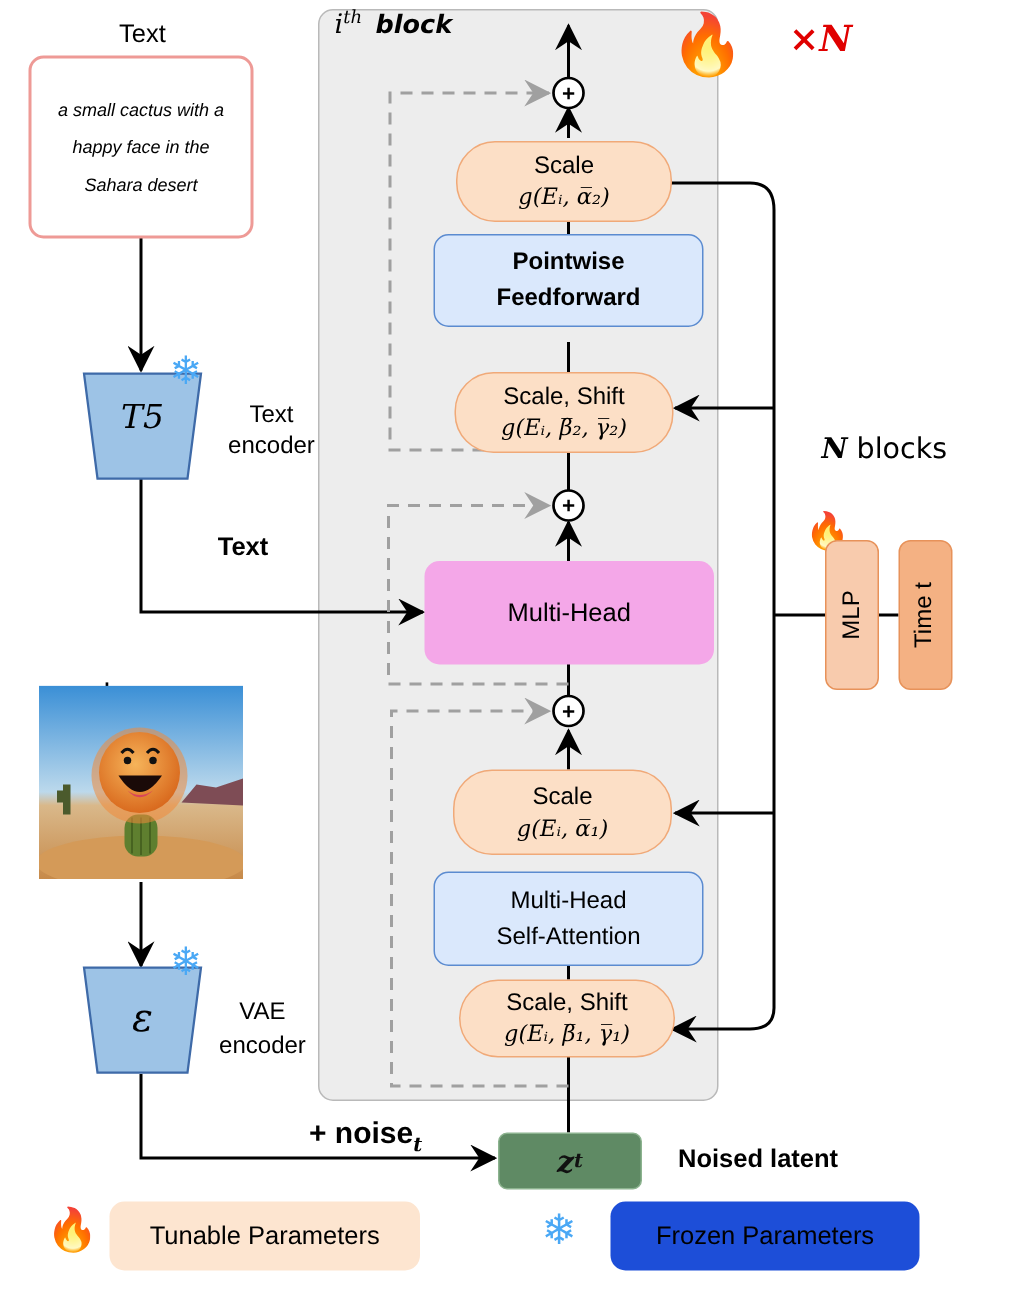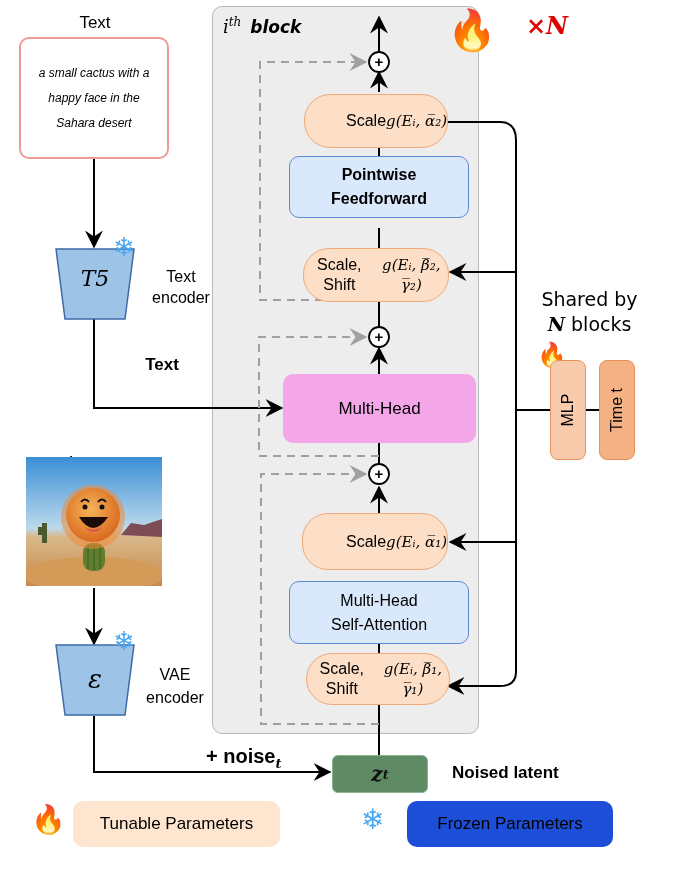--- a/index.html
+++ b/index.html
@@ -8,21 +8,21 @@
   .abs { position:absolute; }
   svg#diagram { position:absolute; left:0; top:0; }
   .lbl { position:absolute; text-align:center; line-height:1.2; }
   .serif { font-family:"DejaVu Serif", serif; font-style:italic; }
   .prompt-box { left:19px; top:37px; width:146px; height:118px; border:2.5px solid #ee9a96;
     border-radius:10px; background:#fff; display:flex; align-items:center; justify-content:center;
     text-align:center; font-style:italic; font-size:12px; line-height:25px; }
   .block-bg { left:212px; top:6px; width:265px; height:726px; background:#ededed;
     border:1.5px solid #b9b9b9; border-radius:10px; }
   .pill { position:absolute; background:#fcdfc6; border:1.5px solid #f0a978; border-radius:26px;
-    display:flex; flex-direction:row; align-items:center; justify-content:flex-end;
+    display:flex; flex-direction:column; align-items:center; justify-content:center;
     font-size:16px; line-height:20px; text-align:center; }
   .pill .f { font-family:"DejaVu Serif", serif; font-style:italic; font-size:15px; }
   .blue-box { position:absolute; background:#dae8fc; border:1.5px solid #5b8bd0; border-radius:10px;
     display:flex; flex-direction:column; align-items:center; justify-content:center;
     font-size:16px; line-height:24px; text-align:center; }
   .pink-box { position:absolute; background:#f4a7e8; border-radius:10px;
     display:flex; flex-direction:column; align-items:center; justify-content:center;
     font-size:17px; line-height:24px; text-align:center; }
   .tall { position:absolute; border:1.5px solid #e7925a; border-radius:8px; display:flex;
     align-items:center; justify-content:center; }
@@ -150,21 +150,21 @@
   </svg>
 </div>
 
 <div class="lbl serif" style="left:64px;top:664px;width:62px;font-size:26px;">ε</div>
 <div class="emoji" style="left:113px;top:628px;font-size:26px;color:#4aa8f5;">❄</div>
 <div class="lbl" style="left:140px;top:663px;width:70px;font-size:16px;line-height:23px;">
   <div>VAE</div>
   <div>encoder</div>
 </div>
 
-<div class="lbl" style="left:223px;top:15px;font-size:18px;text-align:left;">
+<div class="lbl" style="left:223px;top:4px;font-size:18px;text-align:left;">
   <span class="serif">i</span><sup class="serif" style="font-size:12px;">th</sup>
   <span style="font-style:italic;font-weight:bold;margin-left:4px;font-family:'DejaVu Sans',sans-serif;font-size:17px;">block</span>
 </div>
 <div class="emoji" style="left:447px;top:10px;font-size:40px;">🔥</div>
 <div class="lbl" style="left:526px;top:12px;font-size:24px;color:#e00000;font-weight:bold;font-style:italic;font-family:'DejaVu Serif',serif;">×N</div>
 
 <div class="pill" style="left:304px;top:94px;width:142px;height:52px;">
   <div>Scale</div>
   <div class="f">g(Eᵢ, α̅₂)</div>
 </div>
@@ -186,21 +186,20 @@
 <div class="blue-box" style="left:289px;top:581px;width:178px;height:61px;">
   <div>Multi-Head</div>
   <div>Self-Attention</div>
 </div>
 <div class="pill" style="left:306px;top:653px;width:142px;height:50px;">
   <div>Scale, Shift</div>
   <div class="f">g(Eᵢ, β̅₁, γ̅₁)</div>
 </div>
 
 <div class="lbl" style="left:532px;top:287px;width:115px;font-size:19px;line-height:25px;font-family:'DejaVu Sans',sans-serif;">
-  <div>Shared by</div>
   <div><span class="serif" style="font-weight:bold;">N</span><span> blocks</span></div>
 </div>
 <div class="emoji" style="left:537px;top:343px;font-size:24px;">🔥</div>
 <div class="tall" style="left:550px;top:360px;width:34px;height:98px;background:#f8cbad;">
   <span>MLP</span>
 </div>
 <div class="tall" style="left:599px;top:360px;width:34px;height:98px;background:#f4b183;">
   <span>Time t</span>
 </div>
 

